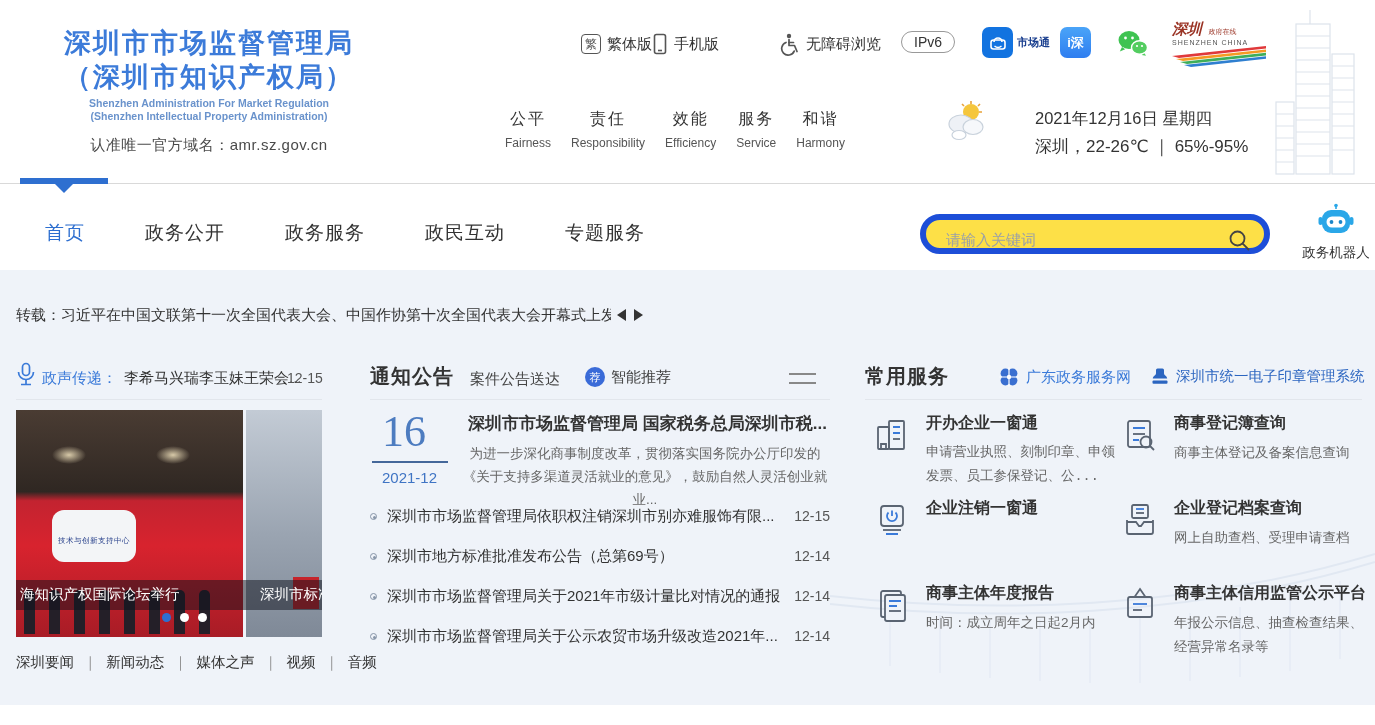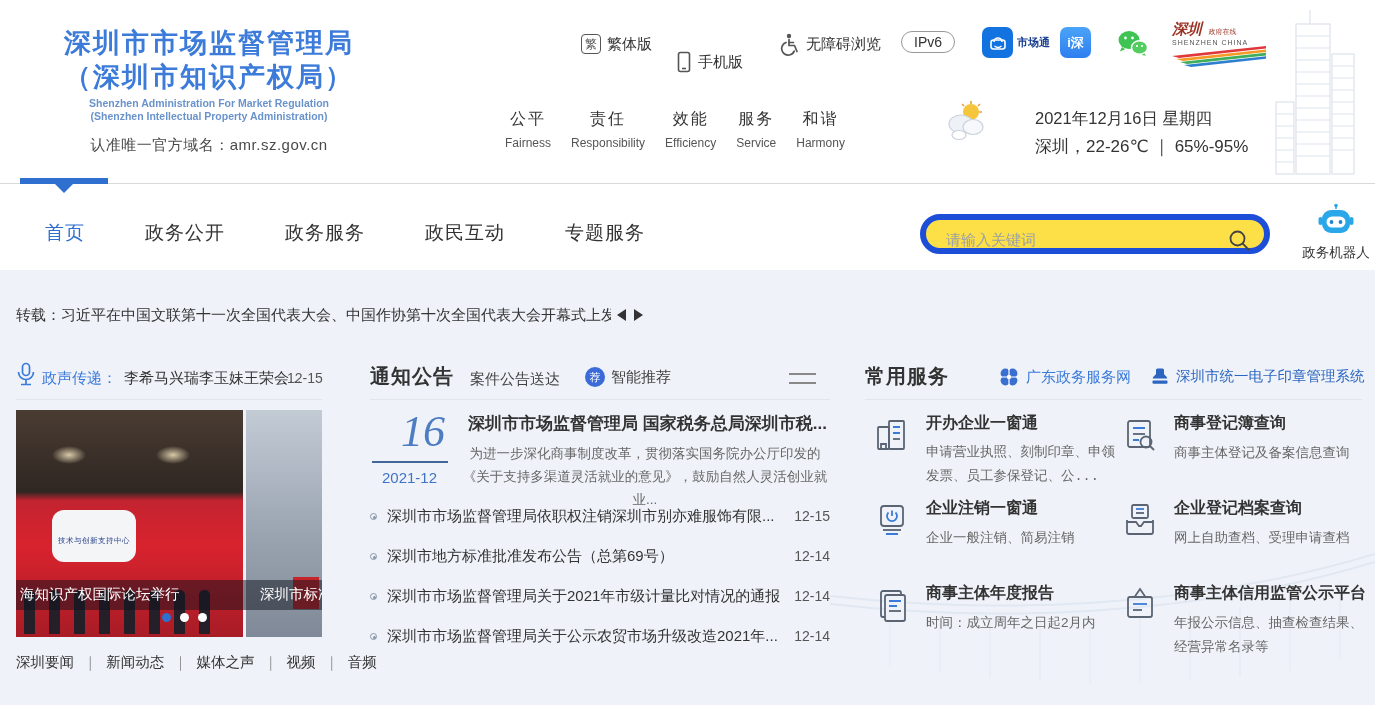--- a/index.html
+++ b/index.html
@@ -90,21 +90,21 @@
 
   
   .sec-title { position:absolute; font-size:20px; font-weight:bold; color:#333; letter-spacing:1px; }
   .case-link { position:absolute; left:470px; top:370px; font-size:15px; color:#444; cursor:pointer; }
   .smart { position:absolute; left:585px; top:367px; display:flex; align-items:center; gap:6px; cursor:pointer; }
   .smart-badge { width:20px; height:20px; border-radius:50%; background:#3a6bd8; color:#fff; font-size:11px; line-height:20px; text-align:center; }
   .smart-label { font-size:15px; color:#444; }
   .hamburger { position:absolute; left:789px; top:373px; cursor:pointer; }
   .hamburger span { display:block; width:27px; height:2px; background:#888; margin-bottom:7px; }
 
-  .feat-day { position:absolute; left:401px; top:406px; font-family:"Liberation Serif","DejaVu Serif",serif; font-size:44px; color:#4d7cc0;font-style:italic; }
+  .feat-day { position:absolute; left:382px; top:406px; font-family:"Liberation Serif","DejaVu Serif",serif; font-size:44px; color:#4d7cc0; }
   .feat-underline { position:absolute; left:372px; top:461px; width:76px; height:2px; background:#44679a; }
   .feat-month { position:absolute; left:382px; top:469px; font-size:15px; color:#3f74c4; }
   .feat-title { position:absolute; left:468px; top:412px; width:364px; font-size:17px; font-weight:bold; color:#333; white-space:nowrap; overflow:hidden; cursor:pointer; }
   .feat-desc { position:absolute; left:460px; top:442px; width:370px; font-size:13.5px; color:#666; line-height:23px; text-align:center; }
 
   .notice-list { position:absolute; left:370px; top:496px; width:460px; }
   .notice-row { height:40px; display:flex; align-items:center; cursor:pointer; }
   .bullet { position:relative; width:7px; height:7px; border:1px solid #8795a8; border-radius:50%; flex:0 0 auto; }
   .bullet::after { content:''; position:absolute; left:2px; top:2px; width:3px; height:3px; background:#8795a8; border-radius:50%; }
   .notice-title { margin-left:10px; font-size:15px; color:#333; flex:1; white-space:nowrap; overflow:hidden; }
@@ -132,21 +132,21 @@
   <div class="logo-en" style="margin-top:3px;">Shenzhen Administration For Market Regulation</div>
   <div class="logo-en">(Shenzhen Intellectual Property Administration)</div>
   <div class="logo-domain">认准唯一官方域名：amr.sz.gov.cn</div>
 </div>
 
 <div class="qlink" style="left:581px;top:32px;">
   <span class="fan-icon">繁</span>
   <span>繁体版</span>
 </div>
 
-<div class="qlink" style="left:676px;top:32px;margin-top:18px;">
+<div class="qlink" style="left:652px;top:32px;">
   <svg width="16" height="23" viewBox="0 0 16 23">
     <rect x="2.5" y="1.5" width="11" height="19" rx="2" fill="none" stroke="#555" stroke-width="1.6"></rect>
     <path d="M6,17.5 h4" stroke="#555" stroke-width="1.6"></path>
   </svg>
   <span>手机版</span>
 </div>
 
 <div class="qlink" style="left:778px;top:32px;">
   <svg width="22" height="23" viewBox="0 0 22 23">
     <circle cx="11" cy="3" r="2.2" fill="#555"></circle>
@@ -446,21 +446,20 @@
 <div class="svc" style="left:872px;top:498px;">
   <svg class="svc-icon" width="40" height="40" viewBox="0 0 40 40">
     <g fill="none" stroke="#5a6472" stroke-width="1.8">
       <rect x="9" y="6" width="22" height="20" rx="3"></rect>
       <path d="M11,30 h18"></path>
     </g>
     <path d="M20,10.5 v5.5 M16.5,12.5 a5,5 0 1 0 7,0 M14,34 h12" stroke="#3a7ad9" stroke-width="1.8" fill="none"></path>
   </svg>
   <div class="svc-text">
     <div class="svc-title">企业注销一窗通</div>
-    <div class="svc-desc">企业一般注销、简易注销</div>
   </div>
 </div>
 
 <div class="svc" style="left:1120px;top:498px;">
   <svg class="svc-icon" width="40" height="40" viewBox="0 0 40 40">
     <g fill="none" stroke="#5a6472" stroke-width="1.8">
       <rect x="12" y="5" width="16" height="13" rx="1.5"></rect>
       <path d="M16,13 h8"></path>
       <path d="M7,20 v12 a2,2 0 0 0 2,2 h22 a2,2 0 0 0 2,-2 v-12"></path>
       <path d="M7,22 h9 l3,4 h2 l3,-4 h9"></path>

